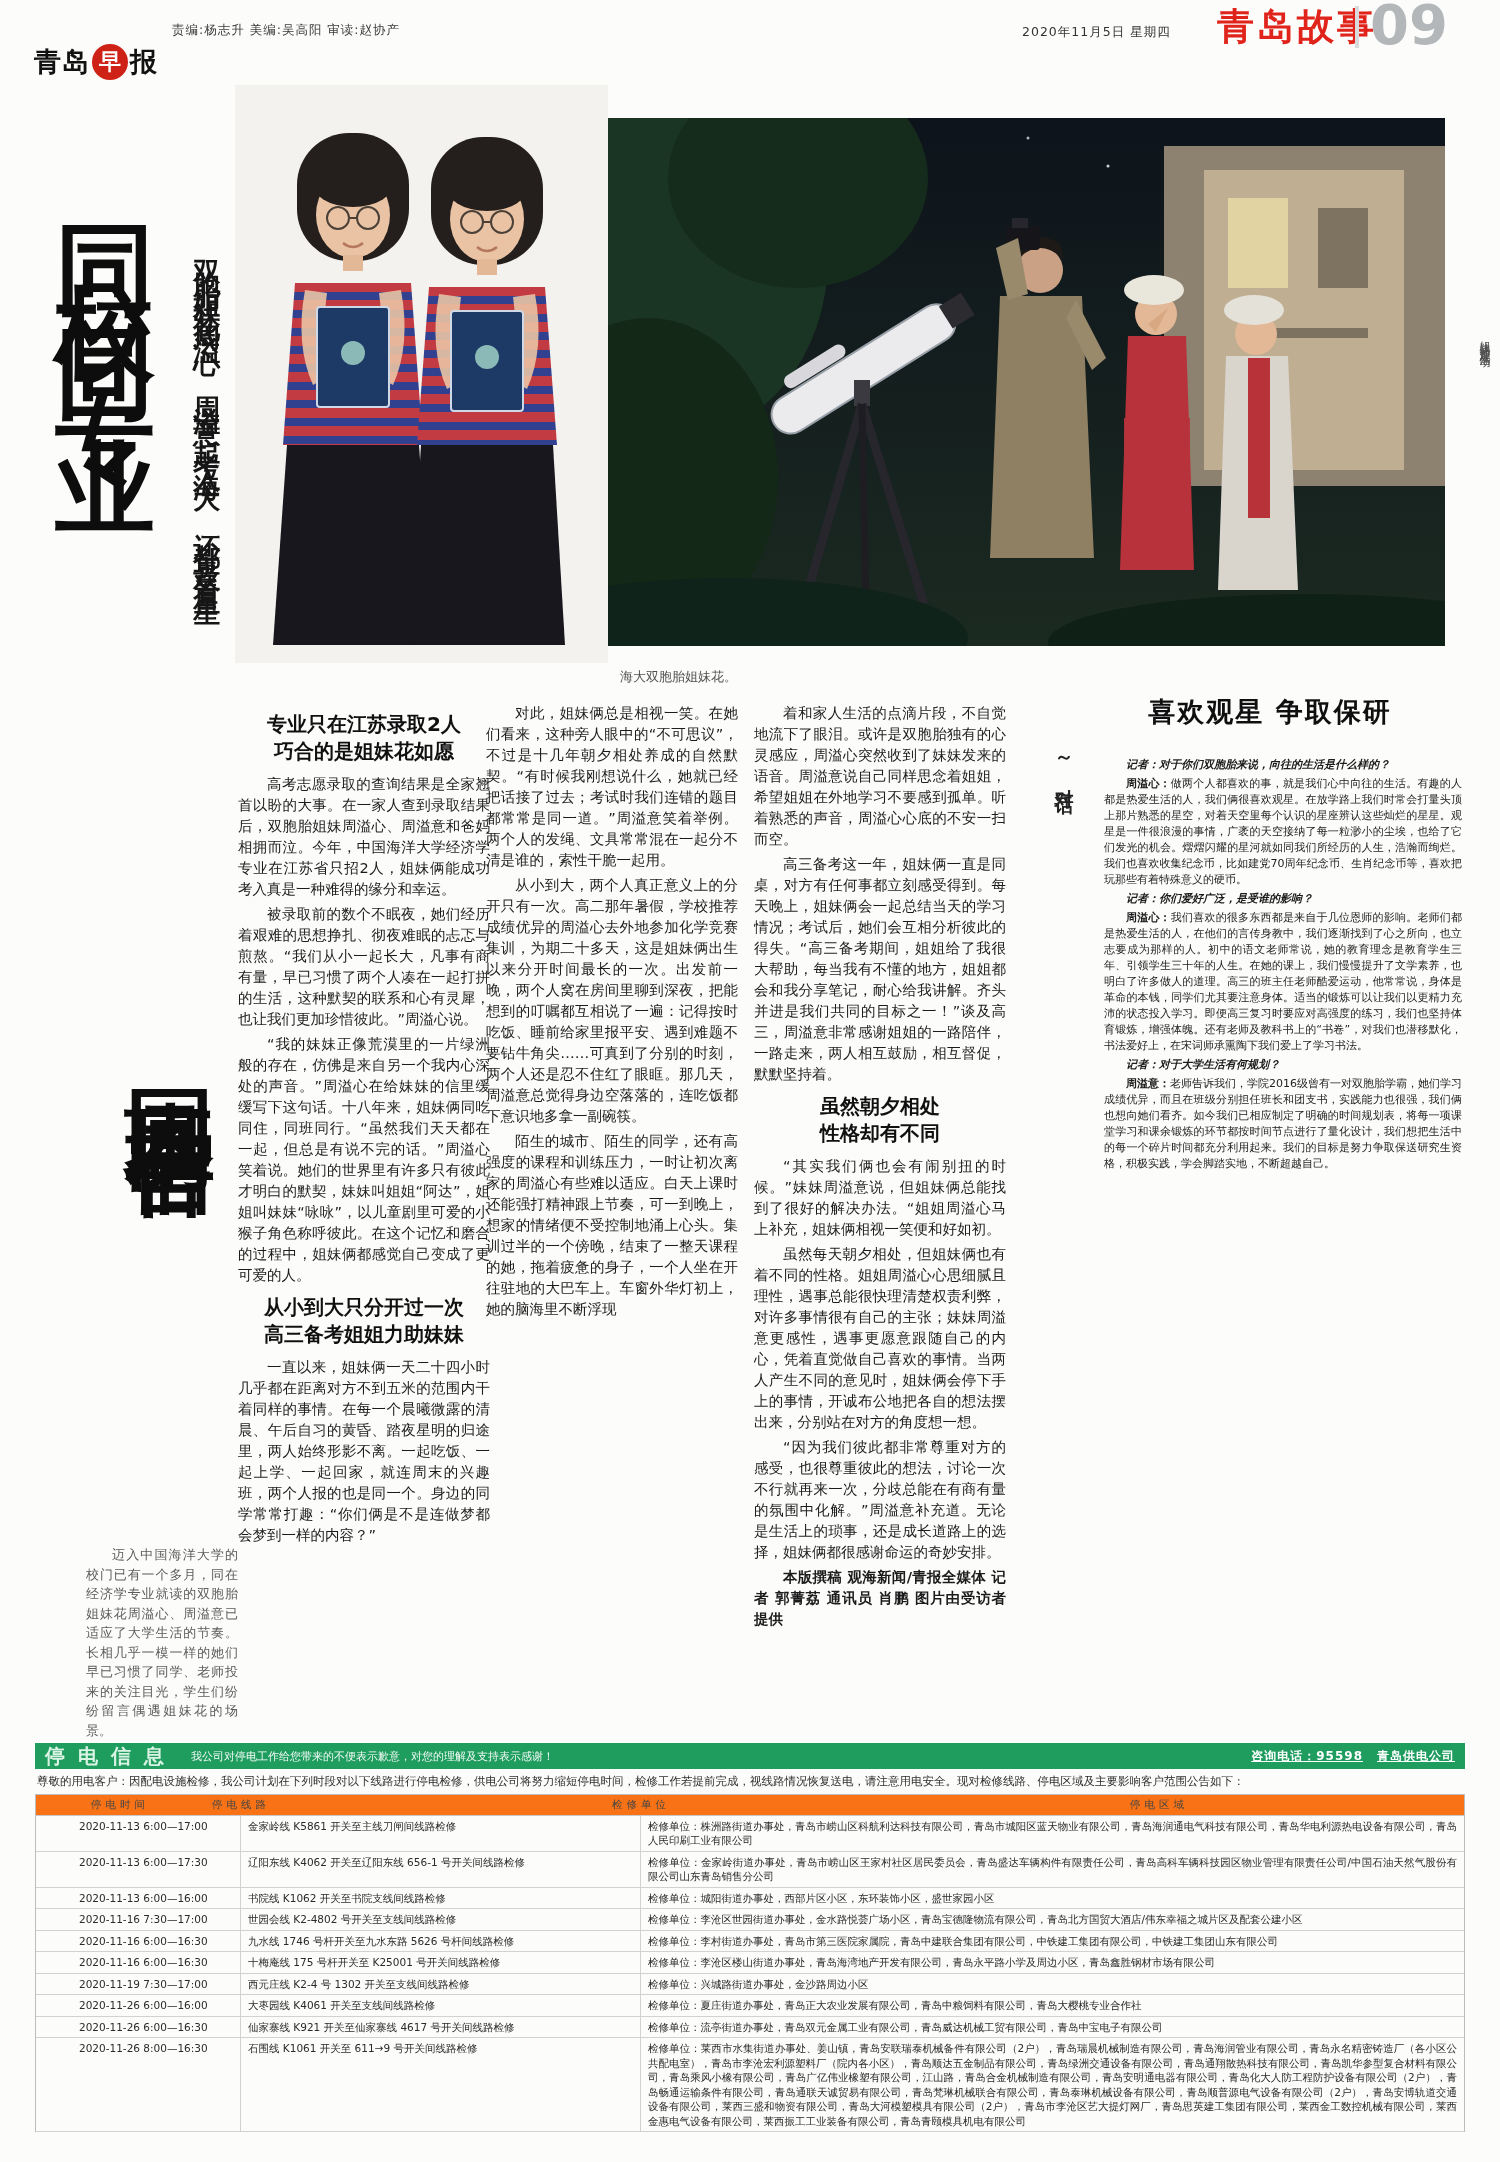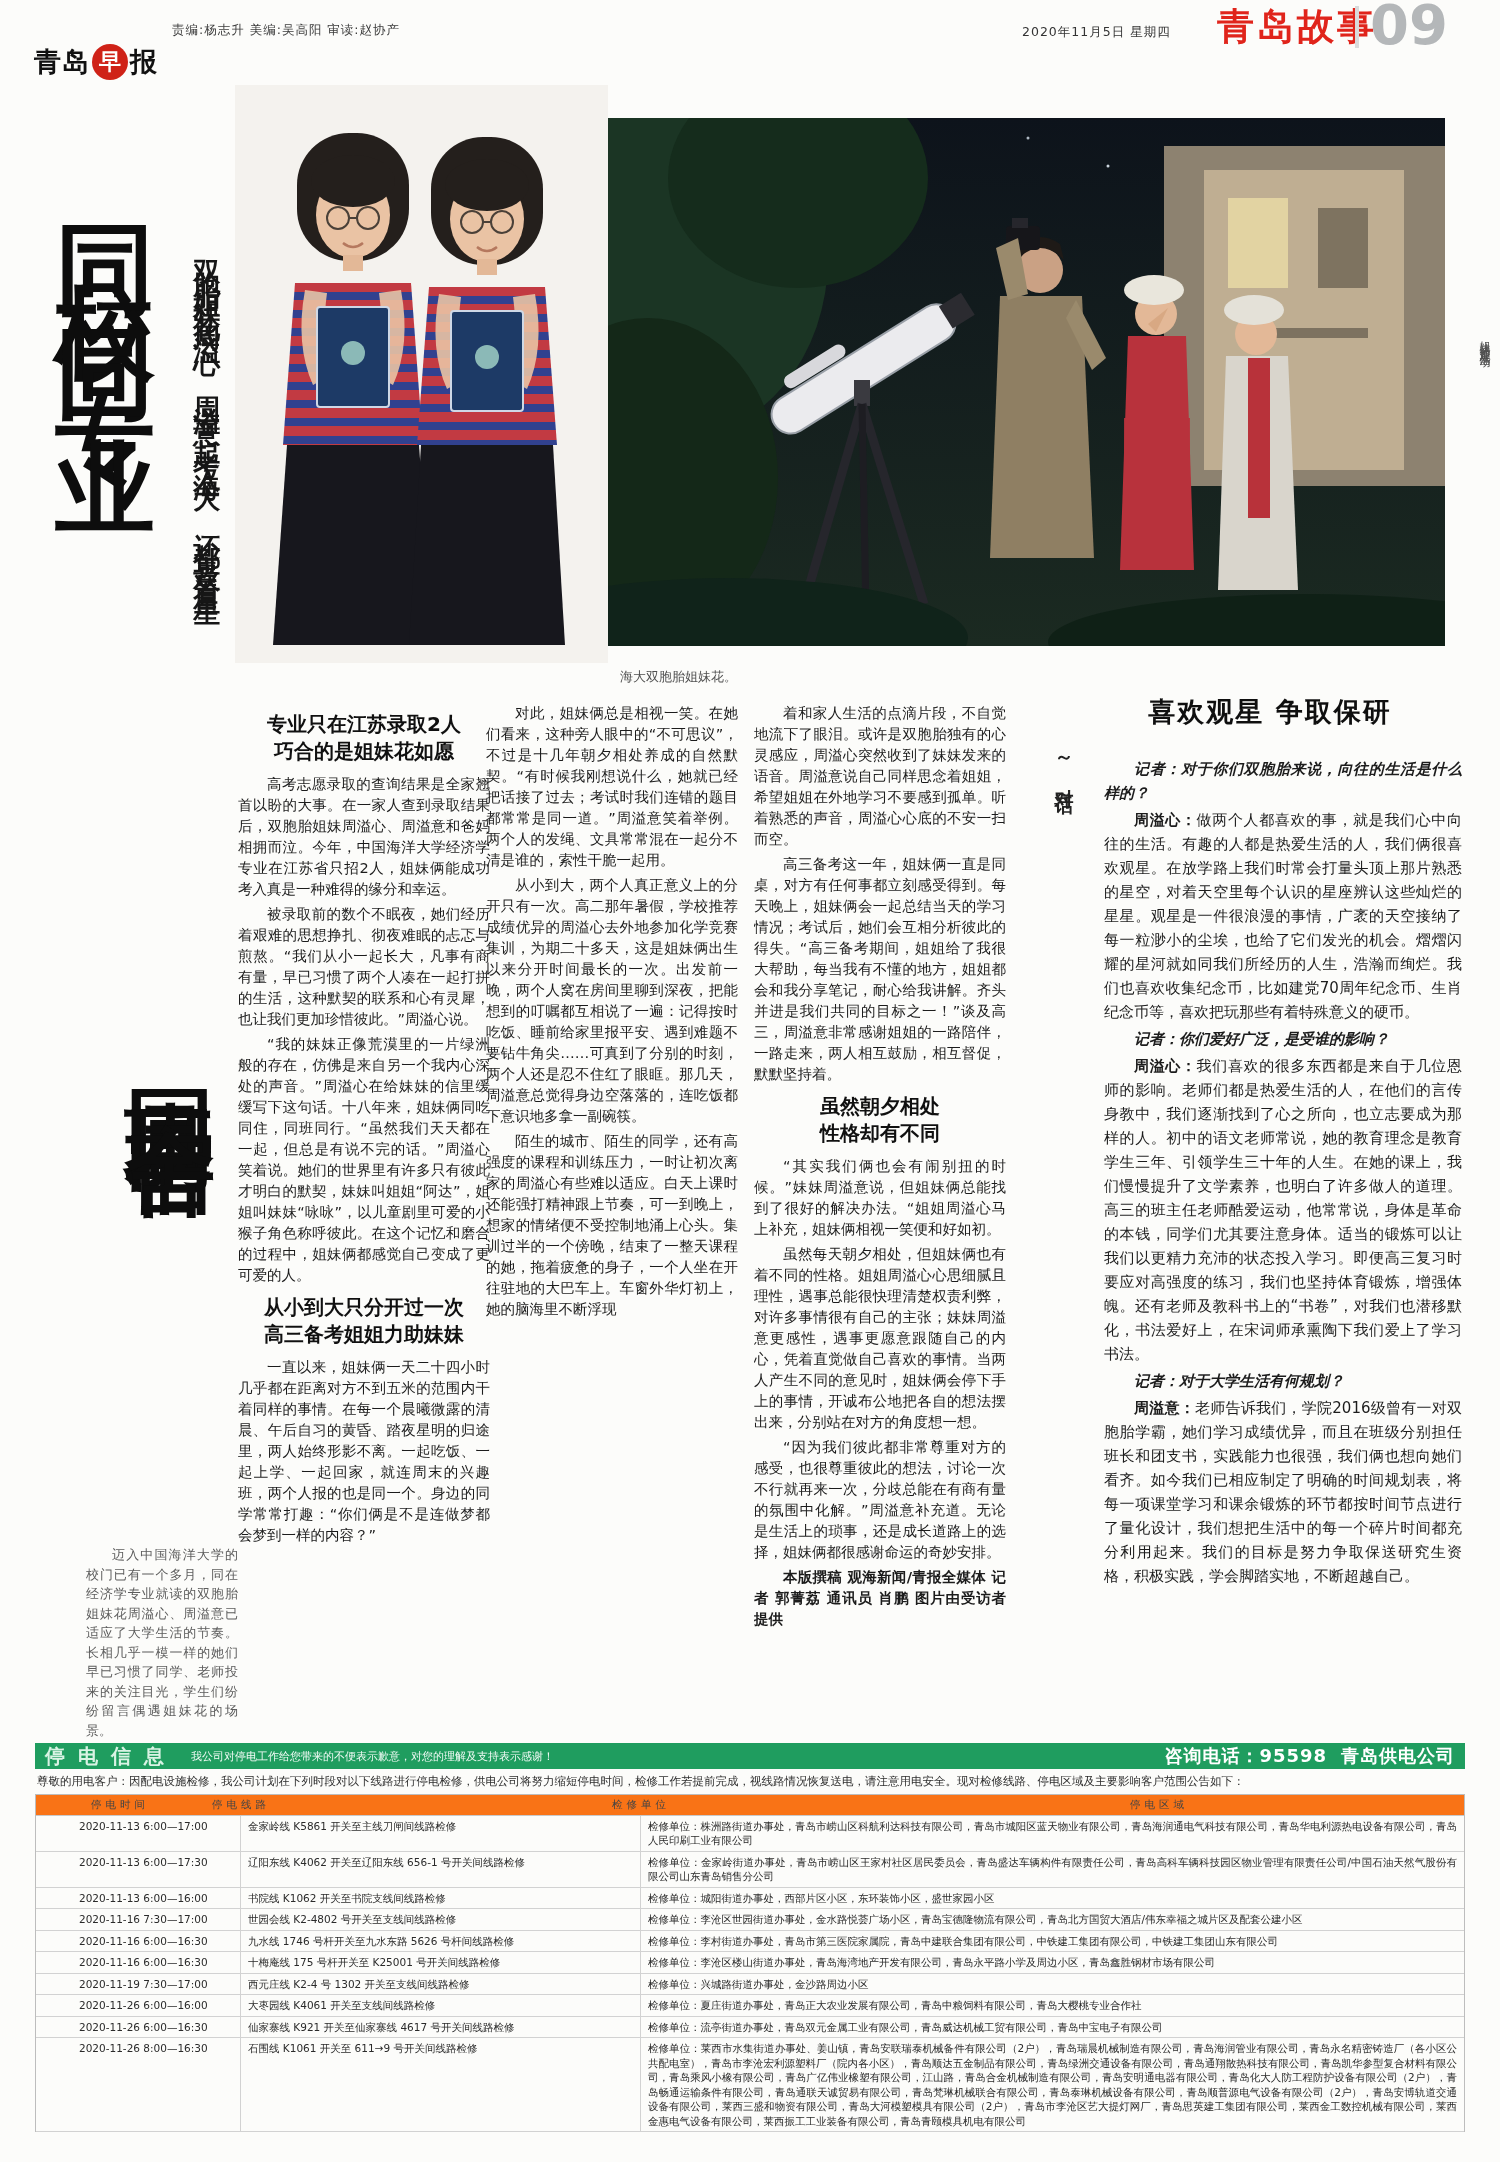--- a/index.html
+++ b/index.html
@@ -41,31 +41,31 @@
   #col1{left:238px;} #col2{left:486px;} #col3{left:754px;}
   .col p{margin:0 0 4px;text-indent:2em;}
   .col-h{font-size:20px;font-weight:800;line-height:27px;text-align:center;color:#101010;
          margin:8px 0 9px;text-indent:0 !important;}
   .credit{font-weight:800;text-indent:2em;}
 
   
   #dialog{position:absolute;left:1078px;top:694px;width:384px;height:1006px;overflow:hidden;}
   #dialog-heading{font-size:27px;font-weight:900;text-align:center;color:#0f0f0f;margin:0 0 14px;letter-spacing:2px;}
   #dialog-label{position:absolute;left:1052px;top:748px;height:260px;font-size:19px;font-weight:900;color:#222;letter-spacing:6px;}
-  .qa-wrap{font-size:15px;line-height:24px;text-align:justify;padding-left:26px;margin-top:27px;}
+  .qa-wrap{font-size:11px;line-height:16px;text-align:justify;padding-left:26px;margin-top:27px;}
   .qa-wrap p{margin:0 0 3px;text-indent:2em;}
   .qa-wrap .q{font-weight:700;font-style:italic;}
   .qa-wrap b{font-weight:800;}
 
   
   #outage{position:absolute;left:35px;top:1743px;width:1430px;height:477px;overflow:hidden;}
   #outage-bar{display:flex;align-items:center;height:26px;background:#1f9d5f;padding:0 10px;gap:14px;}
   #outage-title{font-size:20px;font-weight:900;letter-spacing:13px;color:#d9f3e4;white-space:nowrap;}
   #outage-bar-notice{flex:1;font-size:11px;color:#f2fbf6;white-space:nowrap;overflow:hidden;}
-  #outage-hotline,#outage-company{font-size:18px;font-weight:700;color:#ffffff;white-space:nowrap;letter-spacing:1px;}
+  #outage-hotline,#outage-company{font-size:12px;font-weight:700;color:#ffffff;white-space:nowrap;letter-spacing:1px;text-decoration:underline;}
   #outage-notice{margin:5px 2px 4px;font-size:11.5px;line-height:15.5px;color:#2e2e2e;text-align:justify;}
   #outage-table{border:1px solid #bdbdbd;border-bottom:none;font-size:10.5px;color:#2a2a2a;}
   .thead{display:grid;grid-template-columns:168px 400px 250px 1fr;background:#f97316;
          border-bottom:1px solid #c9c9c9;color:#444;}
   .thead div{padding:3px 8px;letter-spacing:4px;}
   .thead .th-time{text-align:center;}
   .thead .th-area{text-align:center;}
   .trow{display:grid;grid-template-columns:168px 400px 1fr;border-bottom:1px solid #d2d2d2;}
   .tcell{padding:3px 7px;line-height:14.5px;text-align:justify;margin-left:36px;}
   .c-line,.c-area{border-left:1px solid #d2d2d2;}

